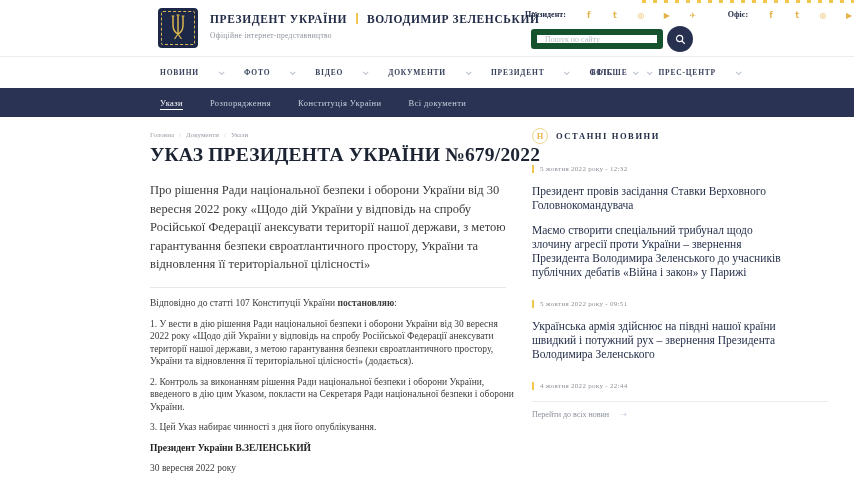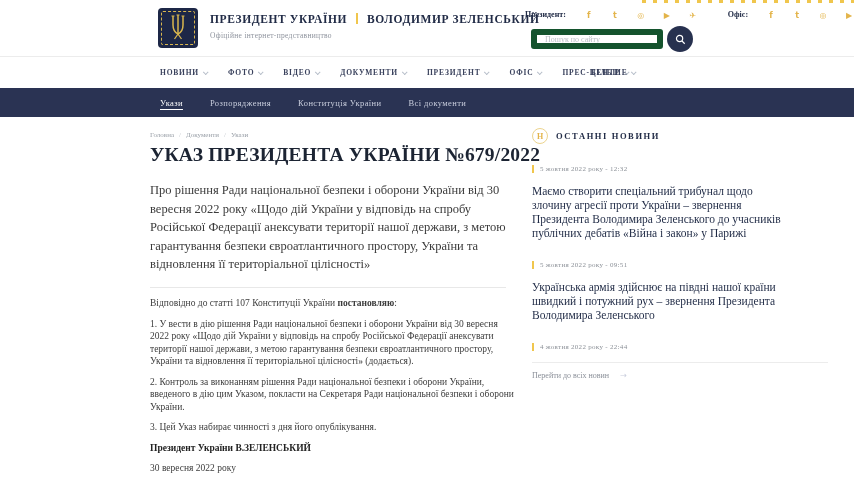--- a/index.html
+++ b/index.html
@@ -31,21 +31,21 @@
   .search-wrap { position:absolute; left:531px; top:29px; display:flex; align-items:center; }
   .search-input { width:132px; height:20px; border:6px solid #14532d; border-radius:3px;
     font-size:8px; padding:0 8px; color:#444; font-family:"Liberation Serif", serif; }
   .search-input::placeholder { color:#b9bdc4; }
   .search-btn { position:absolute; left:136px; top:-3px; width:26px; height:26px; border-radius:50%;
     background:#27314f; border:none; display:flex; align-items:center; justify-content:center; cursor:pointer; }
 
   
   .mainnav { position:absolute; top:57px; left:0; width:854px; height:31px; background:#fff; }
   .mainnav-items { position:absolute; left:160px; top:0; height:31px; display:flex; gap:21px; align-items:center; }
-  .nav-item { display:flex; align-items:center; gap:4px; font-size:7.5px; font-weight:bold;
+  .nav-item { display:flex; align-items:center; gap:20px; font-size:7.5px; font-weight:bold;
     letter-spacing:.8px; color:#39415c; cursor:pointer; white-space:nowrap; }
   .chev { width:4px; height:4px; border-right:1px solid #b6bdc9; border-bottom:1px solid #b6bdc9;
     transform:rotate(45deg) translateY(-1px); }
   .nav-more { position:absolute; left:591px; top:0; height:31px; display:flex; align-items:center; }
 
   
   .subnav { position:absolute; top:88px; left:0; width:854px; height:29px; background:#2a3353;
     display:flex; align-items:center; padding-left:160px; gap:27px; }
   .subnav a { font-size:8.5px; color:#c9cedd; text-decoration:none; letter-spacing:.4px; cursor:pointer; }
   .subnav a.active { color:#ffffff; text-decoration:underline; text-underline-offset:3px; }
@@ -200,20 +200,21 @@
   <div class="sidebar">
     <div class="sb-head">
       <span class="sb-head-icon">Н</span>
       <span class="sb-head-label">ОСТАННІ НОВИНИ</span>
     </div>
 
     <div class="news-item">
       <div class="news-date">5 жовтня 2022 року - 12:32</div>
     </div>
     <div class="news-item">
+      <div class="news-title">Президент провів засідання Ставки Верховного Головнокомандувача</div>
     </div>
     <div class="news-item">
       <div class="news-title">Маємо створити спеціальний трибунал щодо злочину агресії проти України – звернення Президента Володимира Зеленського до учасників публічних дебатів «Війна і закон» у Парижі</div>
       <div class="news-date">5 жовтня 2022 року - 09:51</div>
     </div>
     <div class="news-item">
       <div class="news-title">Українська армія здійснює на півдні нашої країни швидкий і потужний рух – звернення Президента Володимира Зеленського</div>
       <div class="news-date">4 жовтня 2022 року - 22:44</div>
     </div>
 

